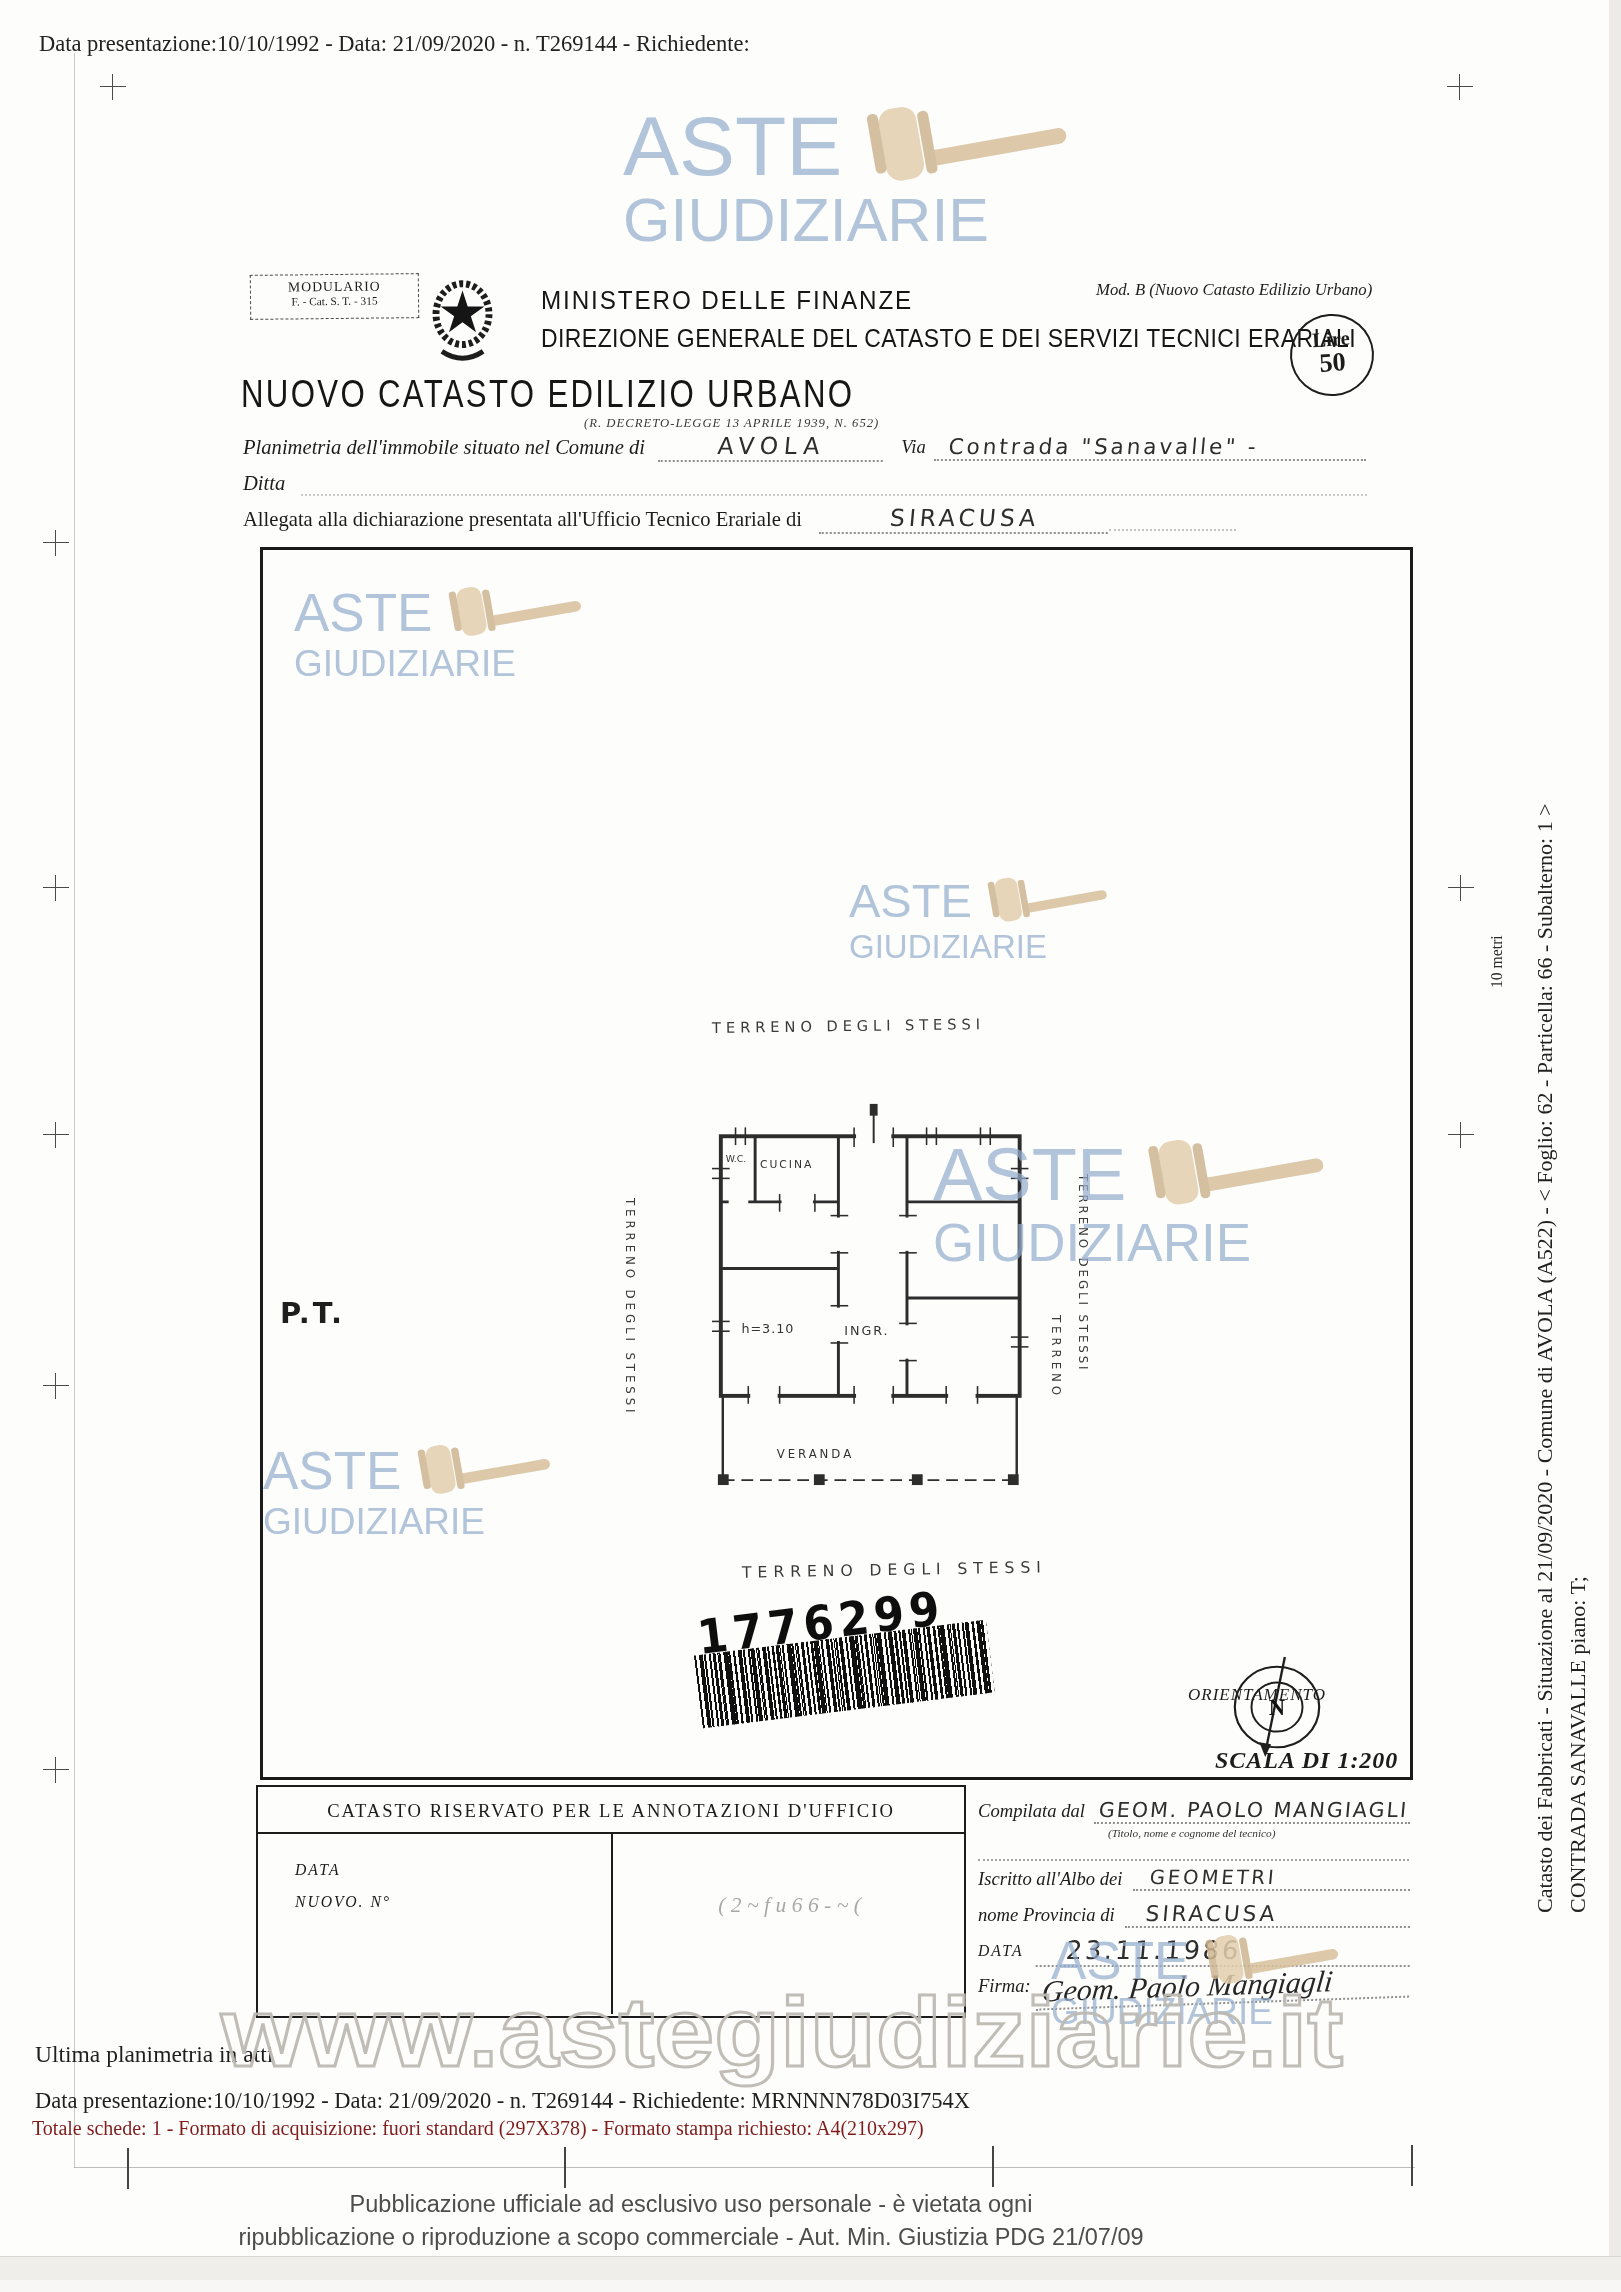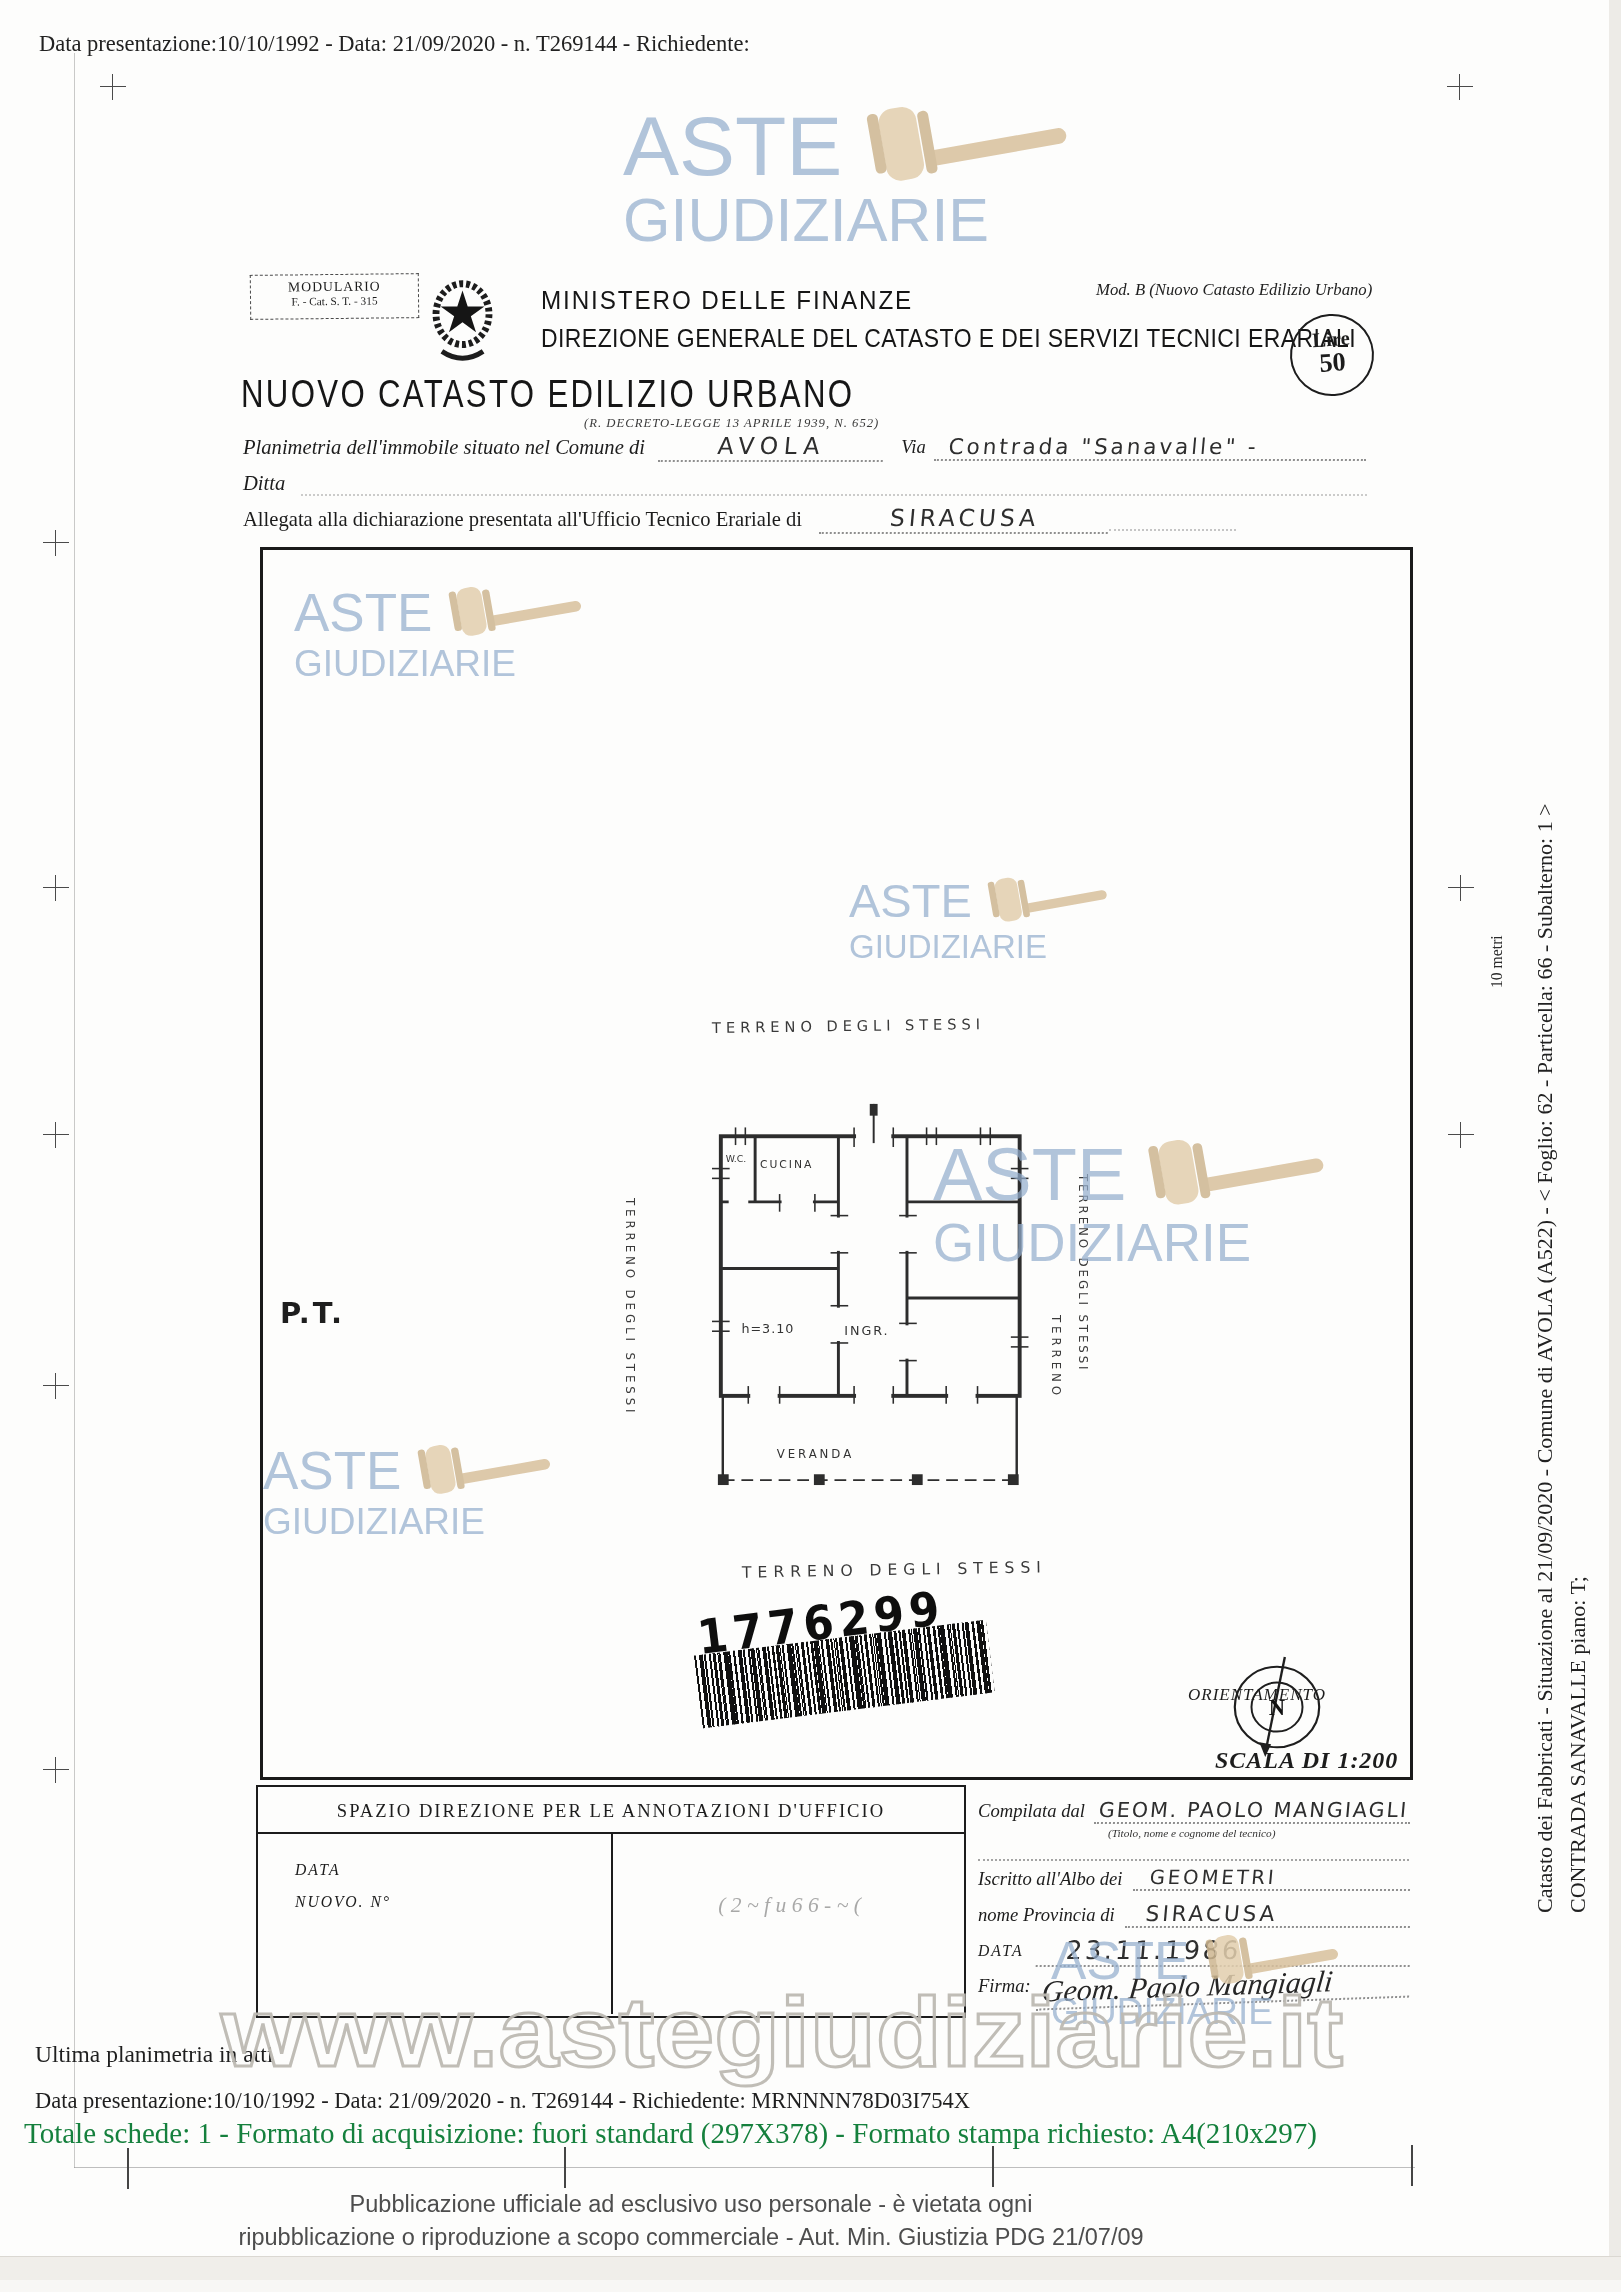--- a/index.html
+++ b/index.html
@@ -315,21 +315,21 @@
   <svg class="abs" style="left:1222px;top:1654px" width="110" height="106" viewBox="0 0 112 108">
     <ellipse cx="56" cy="54" rx="43" ry="41" fill="none" stroke="#1e1e1e" stroke-width="2.2"></ellipse>
     <ellipse cx="56" cy="54" rx="26" ry="25" fill="none" stroke="#1e1e1e" stroke-width="2"></ellipse>
     <line x1="64" y1="3" x2="44" y2="101" stroke="#1e1e1e" stroke-width="2.4"></line>
     <polygon points="44,105 38,90 50,92" fill="#1e1e1e"></polygon>
     <text x="56" y="62" text-anchor="middle" style="font-family:'Liberation Serif',serif;font-weight:bold;font-size:23px" fill="#111">N</text>
   </svg>
   <div class="abs serif ital" style="left:1215px;top:1747px;font-size:24px;font-weight:bold;letter-spacing:1px">SCALA DI 1:200</div>
 
   <div class="abs" style="left:256px;top:1785px;width:710px;height:233px;border:2.9px solid #1c1c1c">
-    <div class="serif" style="height:47px;border-bottom:2.9px solid #1c1c1c;text-align:center;line-height:47px;font-size:18.6px;letter-spacing:2px">SPAZIO DIREZIONE PER LE ANNOTAZIONI D'UFFICIO</div>
+    <div class="serif" style="height:47px;border-bottom:2.9px solid #1c1c1c;text-align:center;line-height:47px;font-size:18.6px;letter-spacing:2px">CATASTO RISERVATO PER LE ANNOTAZIONI D'UFFICIO</div>
     <div style="display:flex;height:180px">
       <div style="width:355px;border-right:2.9px solid #1c1c1c;position:relative">
         <div class="serif ital" style="position:absolute;left:37px;top:27.4px;font-size:15.7px;letter-spacing:2px">DATA</div>
         <div class="serif ital" style="position:absolute;left:37px;top:59px;font-size:15.7px;letter-spacing:2px">NUOVO. N°</div>
       </div>
       <div style="flex:1;position:relative">
         <div class="serif ital" style="position:absolute;left:19.6px;top:59px;width:314px;text-align:center;font-size:21.6px;color:#555;opacity:.5;filter:blur(0.7px)">( 2  ~  f u   6 6   - ~   (</div>
       </div>
     </div>
   </div>
@@ -360,21 +360,21 @@
     <span class="serif ital" style="font-size:18.6px">Firma:</span>
     <span class="dot serif ital" style="flex:1;font-size:30px;margin-left:7.8px;padding-left:3.9px;white-space:nowrap;color:#262626;transform:rotate(-2deg) skewX(-8deg)">Geom. Paolo Mangiagli</span>
   </div>
 
   <div class="abs serif sidebar-v" style="left:1532px;top:1913px">Catasto dei Fabbricati - Situazione al 21/09/2020 - Comune di AVOLA (A522) - &lt; Foglio: 62 - Particella: 66 - Subalterno: 1 &gt;</div>
   <div class="abs serif sidebar-v" style="left:1565px;top:1913px">CONTRADA SANAVALLE piano: T;</div>
   <div class="abs serif" style="left:1488px;top:988px;font-size:15.7px;white-space:nowrap;transform-origin:0 0;transform:rotate(-90deg);color:#2a2a2a">10 metri</div>
 
   <div class="abs serif" style="left:35px;top:2041px;font-size:23.5px;color:#1f1f1f">Ultima planimetria in atti</div>
   <div class="abs serif" style="left:35px;top:2088px;font-size:22.5px;color:#1f1f1f">Data presentazione:10/10/1992 - Data: 21/09/2020 - n. T269144 - Richiedente: MRNNNN78D03I754X</div>
-  <div class="abs serif" style="left:24px;top:2117px;font-size:29px;color:#15803d">Totale schede: 1 - Formato di acquisizione: fuori standard (297X378) - Formato stampa richiesto: A4(210x297)</div>
+  <div class="abs serif" style="left:32px;top:2117px;font-size:20px;color:#7f1d1d">Totale schede: 1 - Formato di acquisizione: fuori standard (297X378) - Formato stampa richiesto: A4(210x297)</div>
 
   <div class="abs outline-wm" style="left:221px;top:1976px;font-size:98px">www.astegiudiziarie.it</div>
 
   <div class="abs sans" style="left:0;top:2188px;width:1382px;text-align:center;color:#4d4d4d;font-size:23.5px;line-height:33px">
     <div>Pubblicazione ufficiale ad esclusivo uso personale - è vietata ogni</div>
     <div>ripubblicazione o riproduzione a scopo commerciale - Aut. Min. Giustizia PDG 21/07/09</div>
   </div>
 
   <div class="abs" style="left:1609px;top:0;width:11.8px;height:2293px;background:#edebe7"></div>
   <div class="abs" style="left:0;top:2256px;width:1621px;height:23.5px;background:#f0eeea;border-top:1px solid #dbd8d2"></div>

